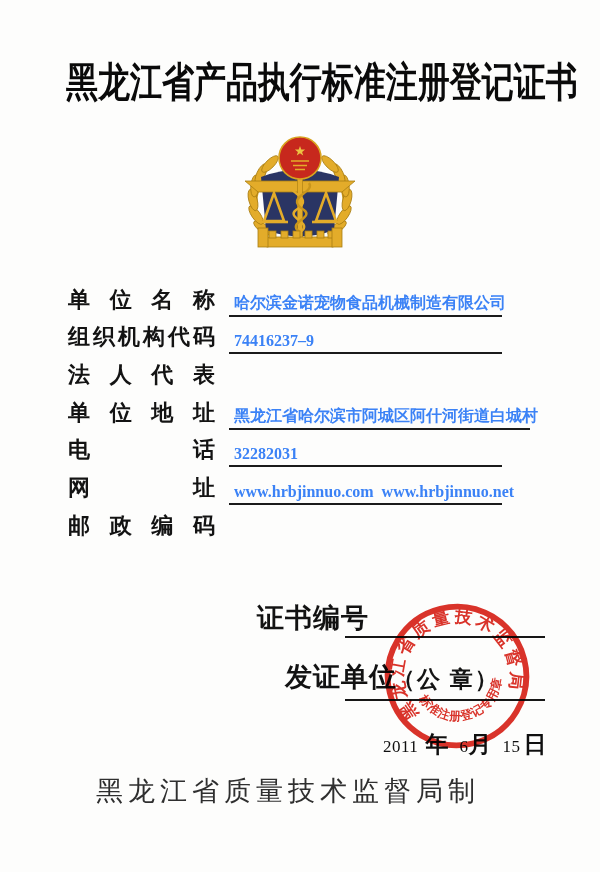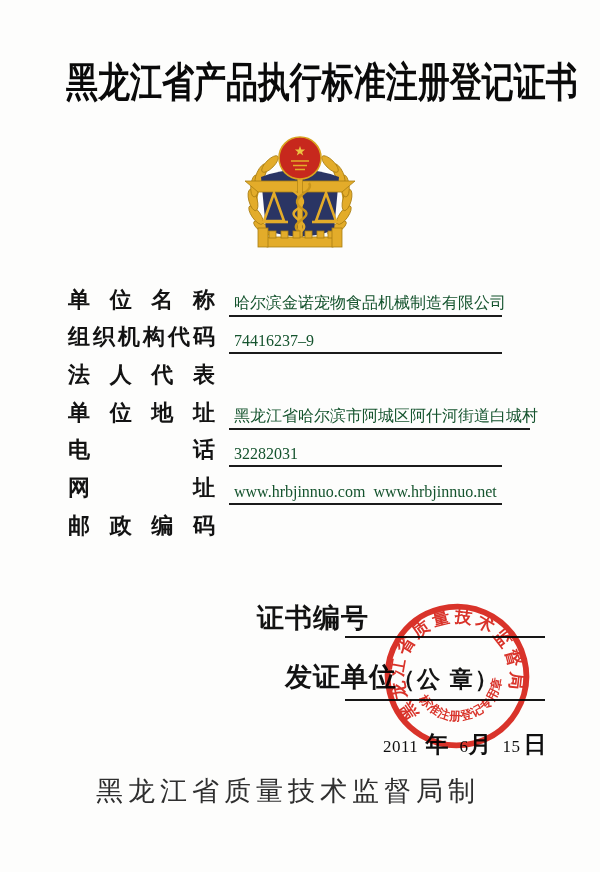--- a/index.html
+++ b/index.html
@@ -15,22 +15,23 @@
   .emblem { position:absolute; left:225px; top:131px; width:150px; height:128px; }
 
   .form { position:absolute; left:68px; top:279px; width:470px; }
   .row { display:flex; align-items:flex-end; height:37.7px; }
   .flabel {
     width:147px; display:flex; justify-content:space-between;
     font-weight:bold; font-size:22px; line-height:1; color:#131313; padding-bottom:6px;
   }
   .fvalue {
     width:268px; margin-left:14px; border-bottom:2px solid #1b1b1b;
-    font-size:16px; line-height:1.15; padding:0 0 2px 5px; white-space:pre; color:#14532d;
+    font-size:16px; line-height:1.15; padding:0 0 2px 5px; white-space:pre; color:#3b82f6;
     overflow:visible;
+    font-weight:bold;
   }
   .row.wide .fvalue { width:296px; }
 
   .blabel { position:absolute; font-size:27px; font-weight:bold; letter-spacing:1px; color:#121212; line-height:1.1; }
   .certno-label { left:257px; top:604px; }
   .issuer-label { left:257px; top:663px;margin-left:28px; }
   .issuer-value { position:absolute; left:392px; top:664px; font-size:23px; font-weight:bold; letter-spacing:2px; color:#141414; }
   .bline { position:absolute; width:200px; height:0; border-top:2px solid #161616; }
   .bline1 { left:345px; top:636px; }
   .bline2 { left:345px; top:699px; }

